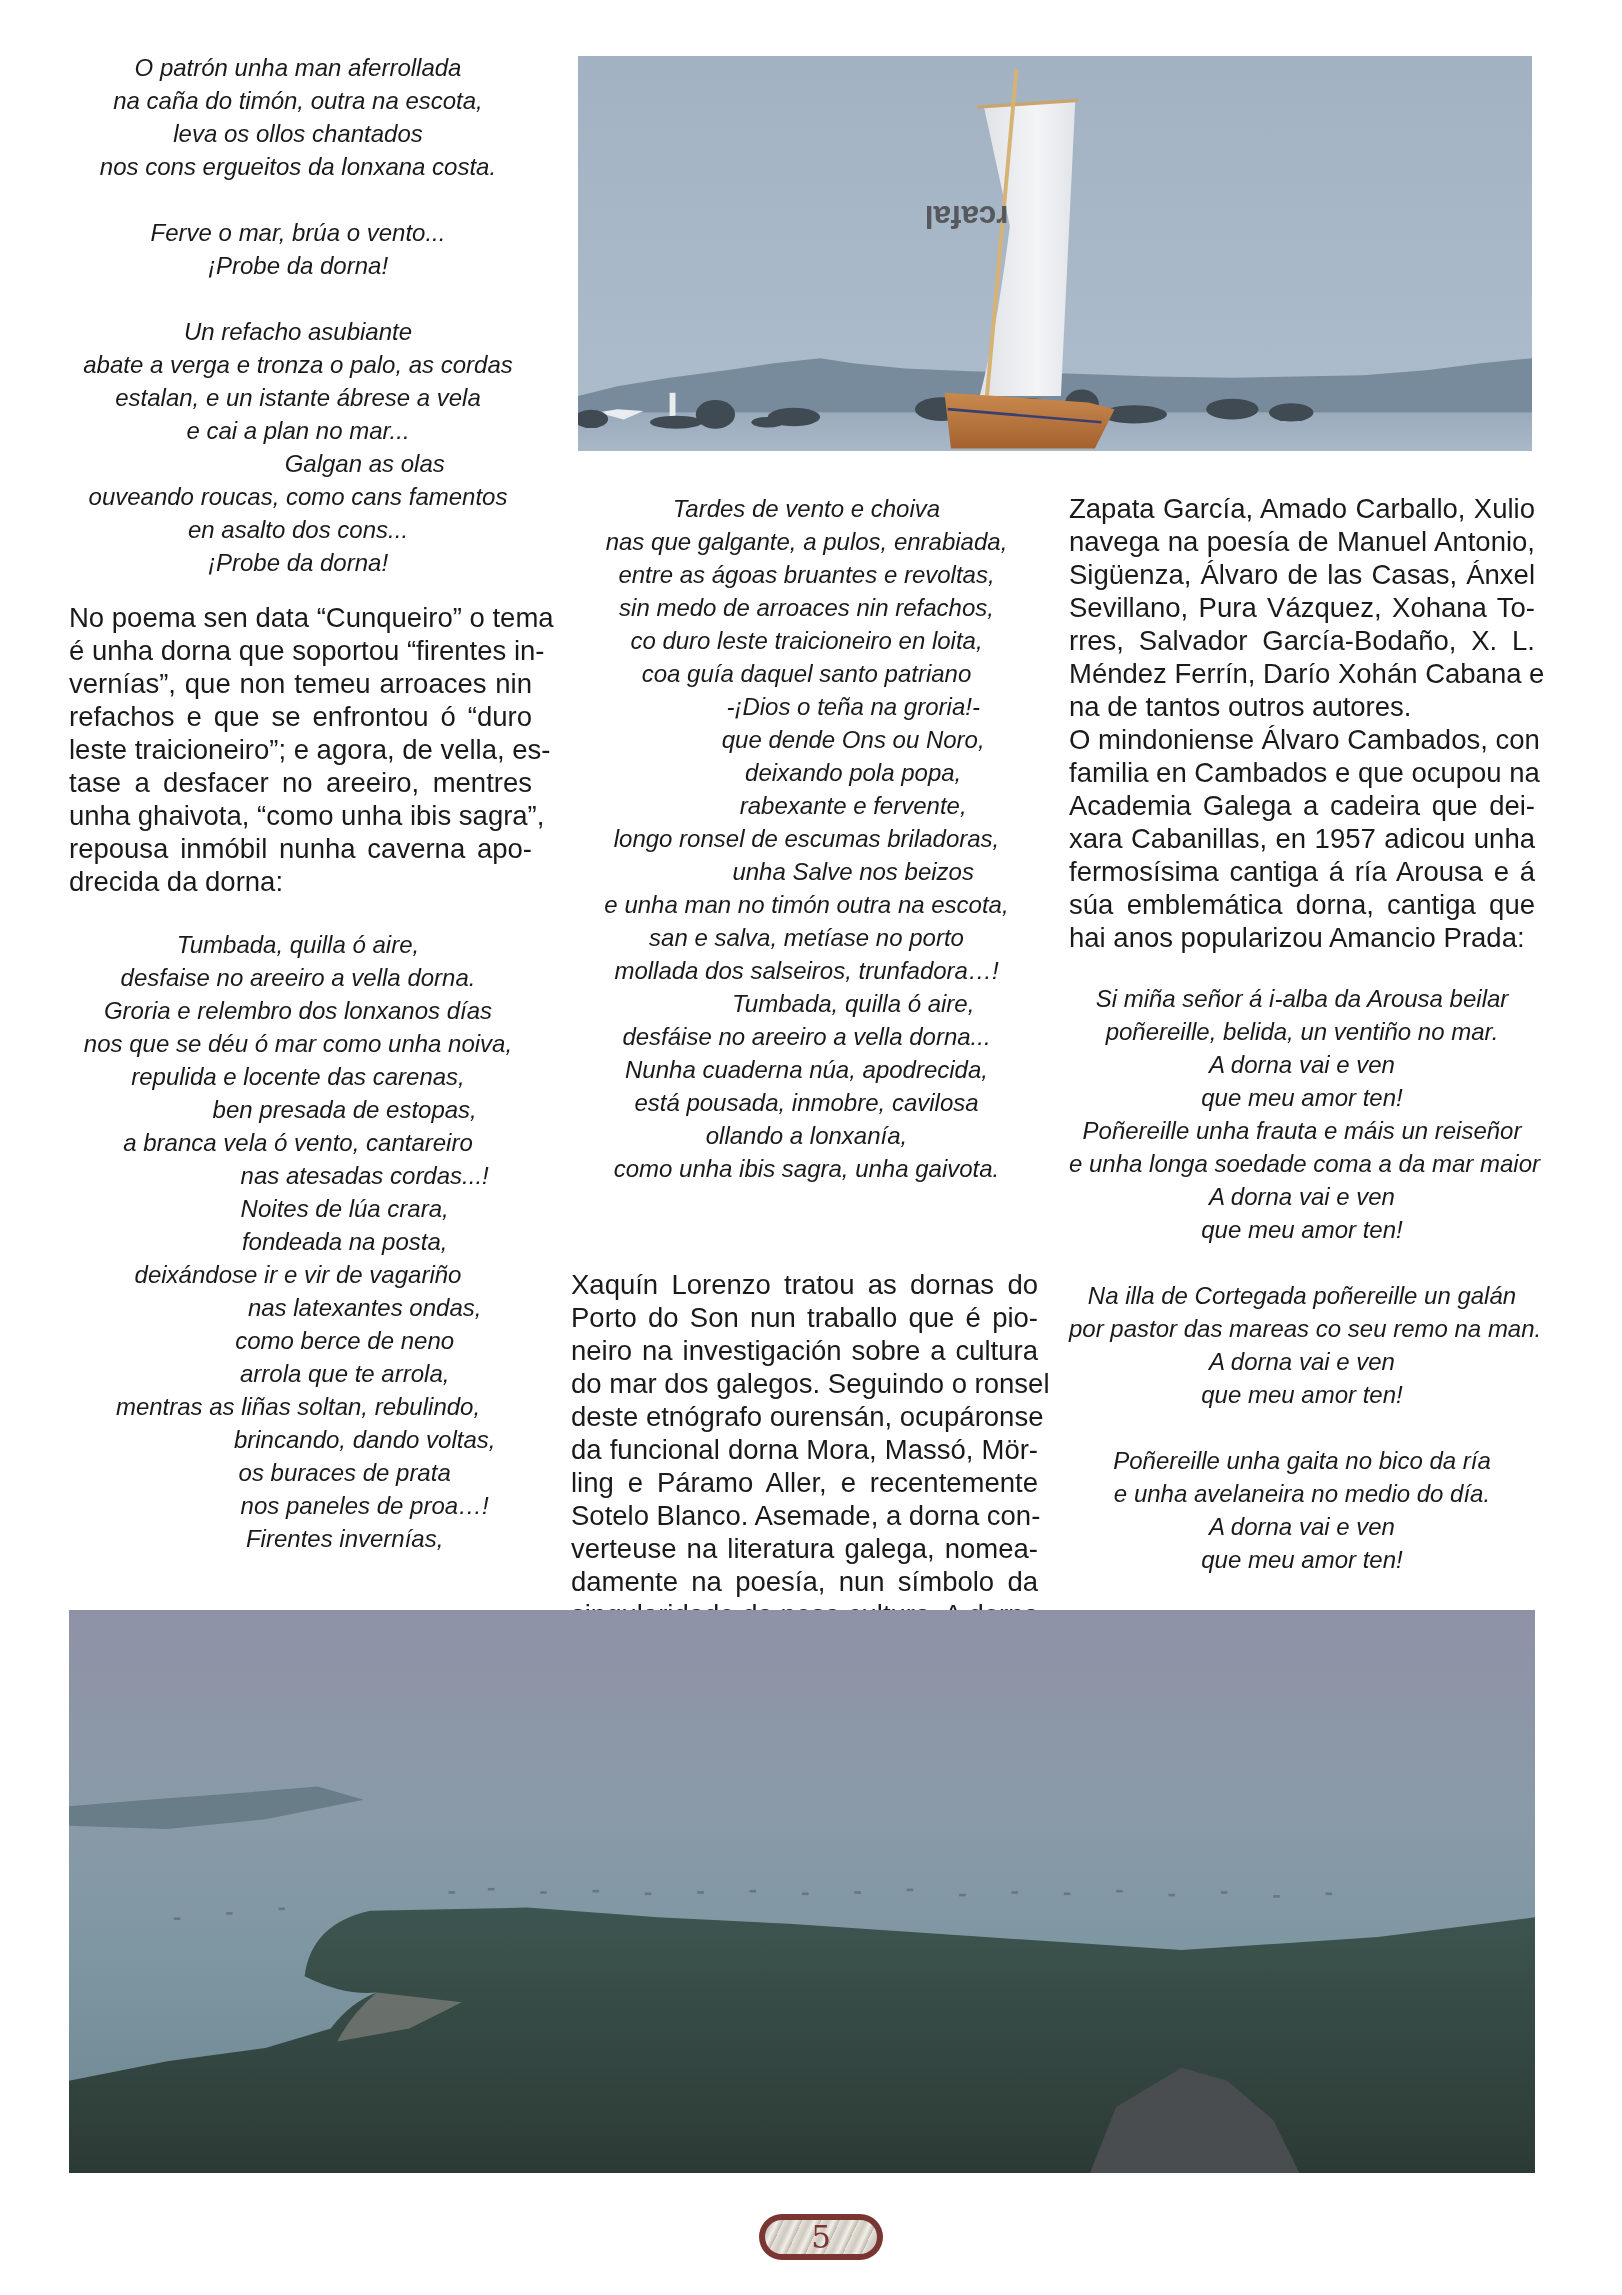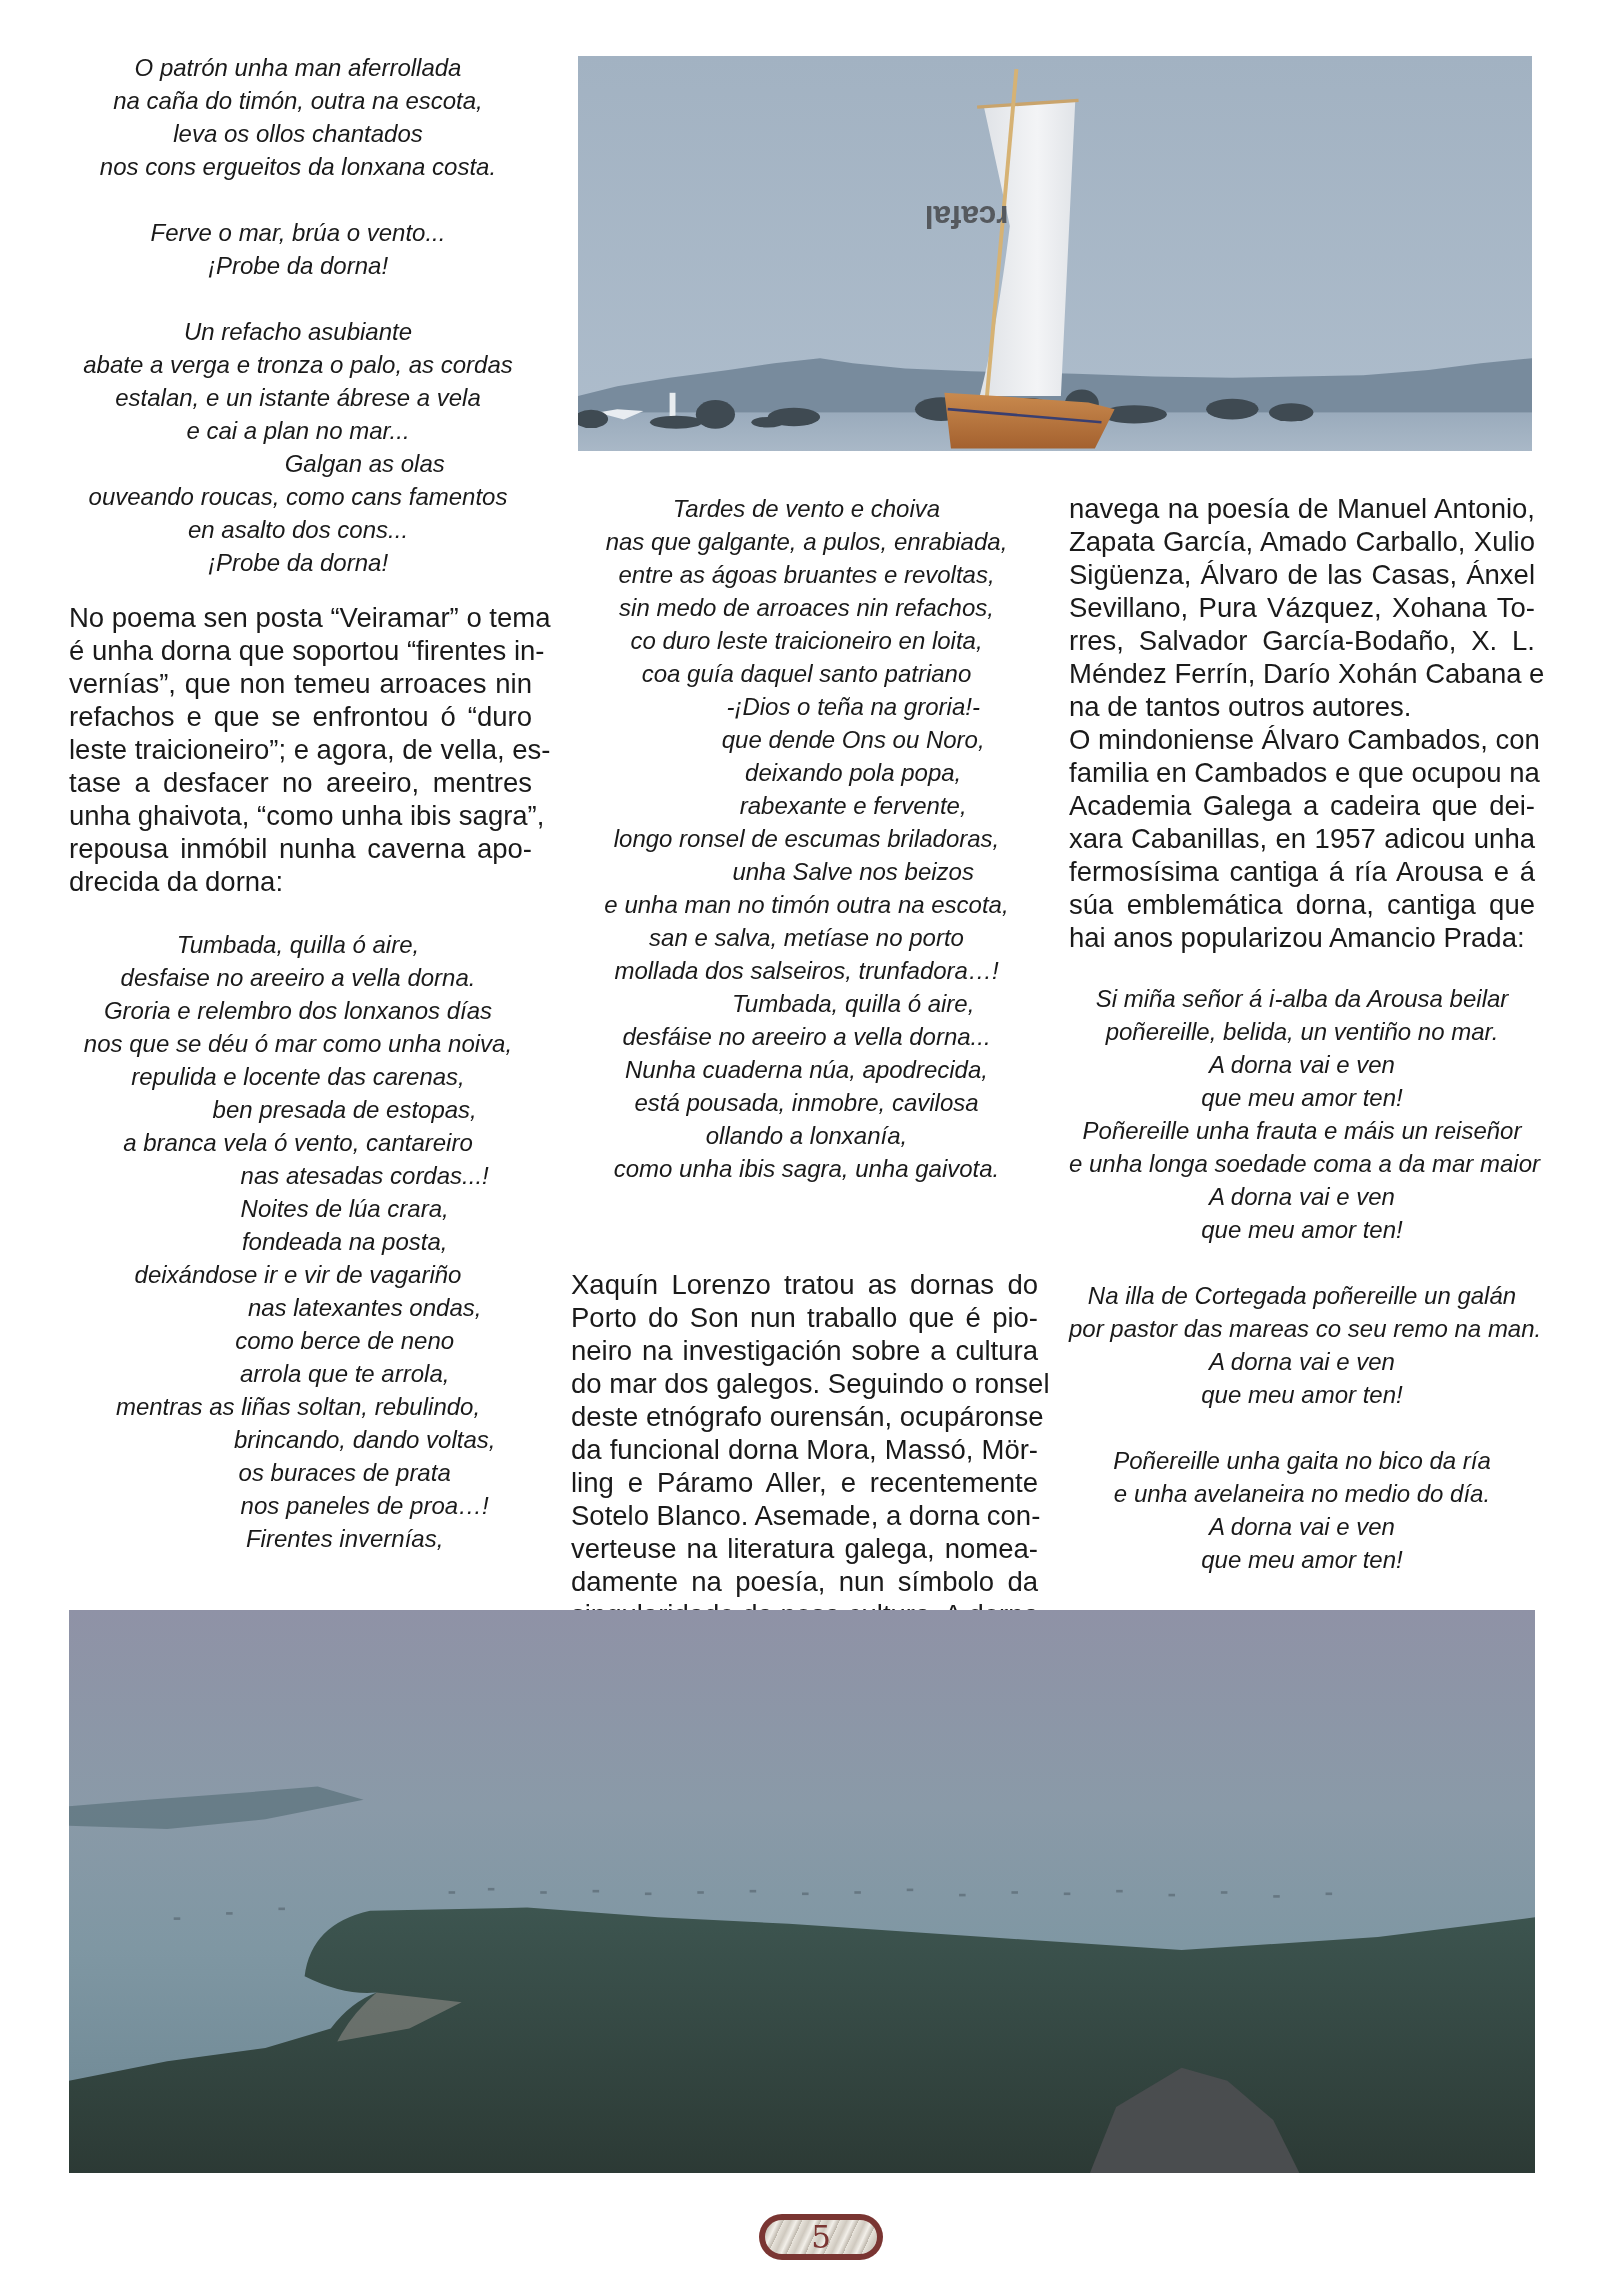--- a/index.html
+++ b/index.html
@@ -18,21 +18,21 @@
                       background: repeating-linear-gradient(115deg, #e8e4dc 0px, #cfc9bf 6.5px, #f2efe9 11.8px, #bdb6ab 17px);
                       display: flex; align-items: center; justify-content: center; }
   .page-num { font-family: "DejaVu Serif", serif; font-size: 31px; color: #7a3532; line-height: 1; }
 </style>
 </head>
 <body>
 
 <div class="col poem" id="c1-poem-top" style="left:69px; top:51px; width:458px;"><span class="line">O patrón unha man aferrollada</span><span class="line">na caña do timón, outra na escota,</span><span class="line">leva os ollos chantados</span><span class="line">nos cons ergueitos da lonxana costa.</span><span class="line">&nbsp;</span><span class="line">Ferve o mar, brúa o vento...</span><span class="line">¡Probe da dorna!</span><span class="line">&nbsp;</span><span class="line">Un refacho asubiante</span><span class="line">abate a verga e tronza o palo, as cordas</span><span class="line">estalan, e un istante ábrese a vela</span><span class="line">e cai a plan no mar...</span><span class="line">                    Galgan as olas</span><span class="line">ouveando roucas, como cans famentos</span><span class="line">en asalto dos cons...</span><span class="line last">¡Probe da dorna!</span></div>
 
 <div class="col prose" id="c1-prose" style="left:69px; top:601px; width:463px;">
-    <span class="line">No poema sen posta “Veiramar” o tema</span>
+    <span class="line">No poema sen data “Cunqueiro” o tema</span>
     <span class="line">é unha dorna que soportou “firentes in-</span>
     <span class="line">vernías”, que non temeu arroaces nin</span>
     <span class="line">refachos e que se enfrontou ó “duro</span>
     <span class="line">leste traicioneiro”; e agora, de vella, es-</span>
     <span class="line">tase a desfacer no areeiro, mentres</span>
     <span class="line">unha ghaivota, “como unha ibis sagra”,</span>
     <span class="line">repousa inmóbil nunha caverna apo-</span>
     <span class="line last">drecida da dorna:</span>
   </div>
 
@@ -98,22 +98,22 @@
     <span class="line">deste etnógrafo ourensán, ocupáronse</span>
     <span class="line">da funcional dorna Mora, Massó, Mör-</span>
     <span class="line">ling e Páramo Aller,  e recentemente</span>
     <span class="line">Sotelo Blanco. Asemade, a dorna con-</span>
     <span class="line">verteuse na literatura galega, nomea-</span>
     <span class="line">damente na poesía, nun símbolo da</span>
     <span class="line last">singularidade da nosa cultura. A dorna</span>
   </div>
 
 <div class="col prose" id="c3-prose" style="left:1069px; top:492px; width:466px;">
+    <span class="line">Zapata García, Amado Carballo, Xulio</span>
     <span class="line">navega na poesía de Manuel Antonio,</span>
-    <span class="line">Zapata García, Amado Carballo, Xulio</span>
     <span class="line">Sigüenza, Álvaro de las Casas, Ánxel</span>
     <span class="line">Sevillano, Pura Vázquez, Xohana To-</span>
     <span class="line">rres, Salvador García-Bodaño, X. L.</span>
     <span class="line">Méndez Ferrín, Darío Xohán Cabana e</span>
     <span class="line last">na de tantos outros autores.</span>
     <span class="line">O mindoniense Álvaro Cambados, con</span>
     <span class="line">familia en Cambados e que ocupou na</span>
     <span class="line">Academia Galega a cadeira que dei-</span>
     <span class="line">xara Cabanillas, en 1957 adicou unha</span>
     <span class="line">fermosísima cantiga á ría Arousa e á</span>

